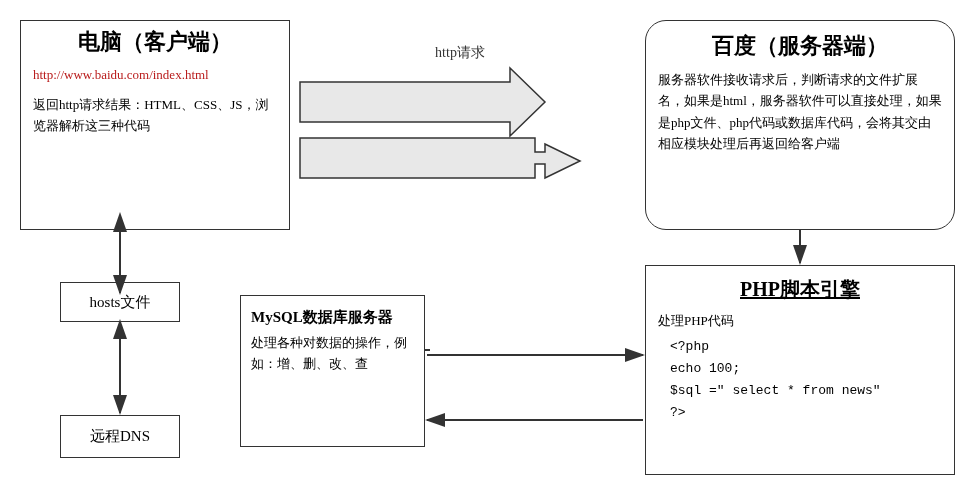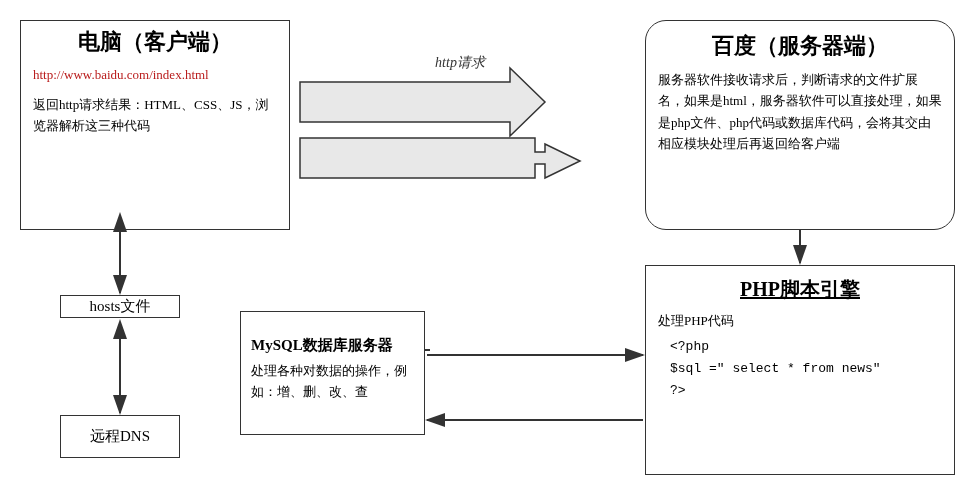--- a/index.html
+++ b/index.html
@@ -65,23 +65,23 @@
       margin-bottom: 8px;
     }
     .box-server .desc {
       font-size: 13px;
       line-height: 1.65;
     }
 
     
     .box-hosts {
       left: 60px;
-      top: 295px;
+      top: 282px;
       width: 120px;
-      height: 23px;
+      height: 40px;
       display: flex;
       align-items: center;
       justify-content: center;
       font-size: 15px;
     }
 
     
     .box-dns {
       left: 60px;
       top: 415px;
@@ -91,23 +91,22 @@
       align-items: center;
       justify-content: center;
       font-size: 15px;
     }
 
     
     .box-mysql {
       left: 240px;
       top: 295px;
       width: 185px;
-      height: 124px;
-      padding: 24px 10px;
-      margin-top: 16px;
+      height: 152px;
+      padding: 12px 10px;
     }
     .box-mysql .title {
       font-size: 15px;
       font-weight: bold;
       margin-bottom: 6px;
     }
     .box-mysql .desc {
       font-size: 13px;
       line-height: 1.6;
     }
@@ -149,24 +148,23 @@
       pointer-events: none;
     }
 
     .arrow-label {
       position: absolute;
       font-size: 14px;
       color: #333;
       text-align: center;
     }
     .label-http-req {
-      top: 54px;
+      top: 44px;
       left: 380px;
       width: 160px;
-      font-style: italic;
     }
     .label-http-res {
       top: 155px;
       left: 355px;
       width: 200px;
     }
   </style>
 </head>
 <body>
 
@@ -194,20 +192,21 @@
   <div class="box box-mysql">
     <div class="title">MySQL数据库服务器</div>
     <div class="desc">处理各种对数据的操作，例如：增、删、改、查</div>
   </div>
 
   <div class="box box-php">
     <div class="title">PHP脚本引擎</div>
     <div class="desc">处理PHP代码</div>
     <div class="code">
       <div>&lt;?php</div>
+      <div>  echo 100;</div>
       <div>  $sql =" select * from news"</div>
       <div>?&gt;</div>
     </div>
   </div>
 
   <svg class="arrows-svg" xmlns="http://www.w3.org/2000/svg">
     <defs>
       <marker id="arrowhead-end" markerWidth="10" markerHeight="7" refX="9" refY="3.5" orient="auto">
         <polygon points="0 0, 10 3.5, 0 7" fill="#333"></polygon>
       </marker>

